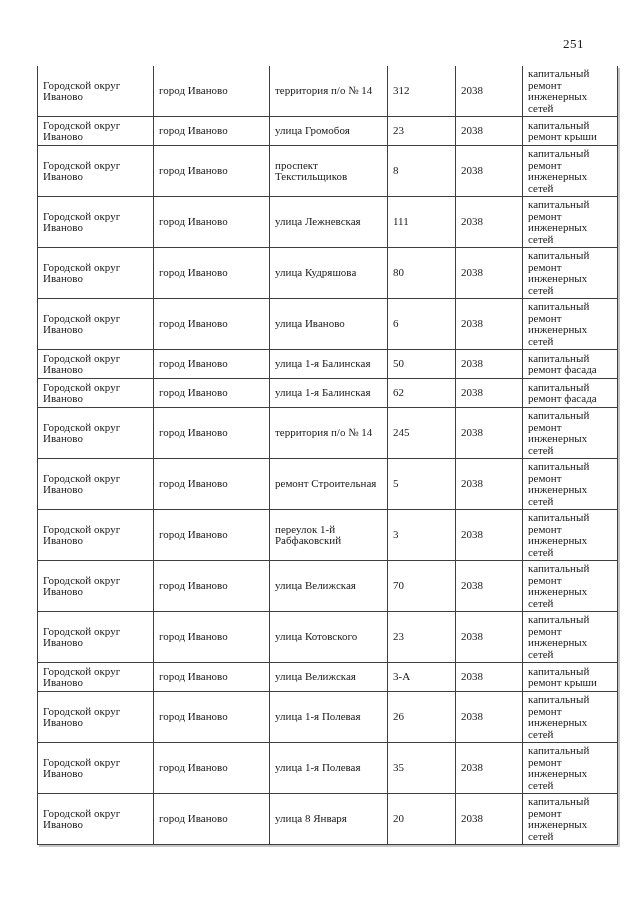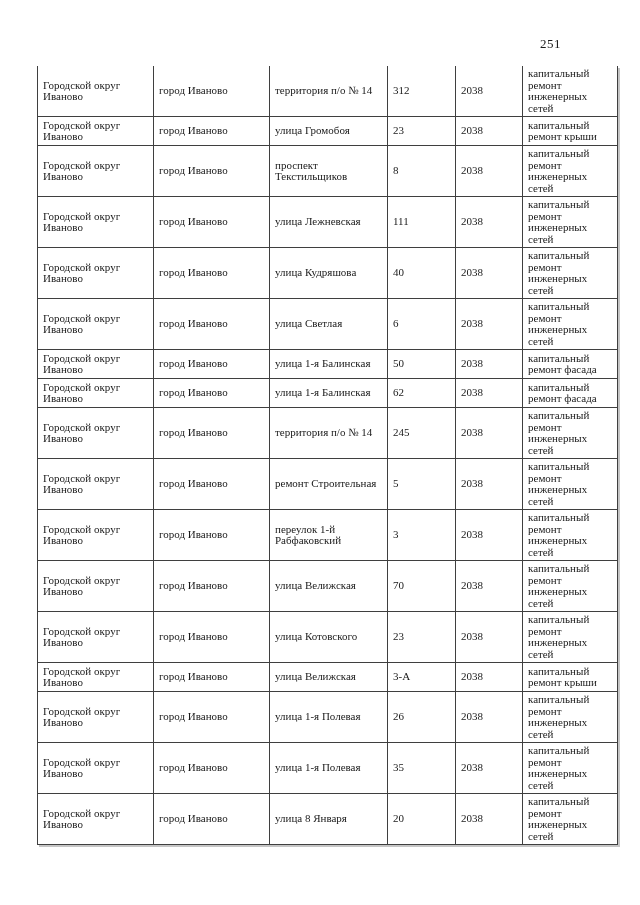--- a/index.html
+++ b/index.html
@@ -13,21 +13,21 @@
     height: 905px;
     overflow: hidden;
     font-family: "Liberation Serif", "DejaVu Serif", serif;
     color: #1a1a1a;
   }
   .page-number {
     position: absolute;
     top: 36px;
     left: 540px;
     width: 44px;
-    text-align: left;
+    text-align: right;
     font-size: 13px;
     letter-spacing: 0.5px;
   }
   table.repairs {
     position: absolute;
     top: 66px;
     left: 37px;
     width: 580px;
     border-collapse: collapse;
     table-layout: fixed;
@@ -105,28 +105,28 @@
           <td class="c-city">город Иваново</td>
           <td class="c-street">улица Лежневская</td>
           <td class="c-house">111</td>
           <td class="c-year">2038</td>
           <td class="c-work">капитальный ремонт инженерных сетей</td>
         </tr>
         <tr>
           <td class="c-district">Городской округ Иваново</td>
           <td class="c-city">город Иваново</td>
           <td class="c-street">улица Кудряшова</td>
-          <td class="c-house">40</td>
-          <td class="c-year">2038</td>
-          <td class="c-work">капитальный ремонт инженерных сетей</td>
-        </tr>
-        <tr>
-          <td class="c-district">Городской округ Иваново</td>
-          <td class="c-city">город Иваново</td>
-          <td class="c-street">улица Светлая</td>
+          <td class="c-house">80</td>
+          <td class="c-year">2038</td>
+          <td class="c-work">капитальный ремонт инженерных сетей</td>
+        </tr>
+        <tr>
+          <td class="c-district">Городской округ Иваново</td>
+          <td class="c-city">город Иваново</td>
+          <td class="c-street">улица Иваново</td>
           <td class="c-house">6</td>
           <td class="c-year">2038</td>
           <td class="c-work">капитальный ремонт инженерных сетей</td>
         </tr>
         <tr>
           <td class="c-district">Городской округ Иваново</td>
           <td class="c-city">город Иваново</td>
           <td class="c-street">улица 1-я Балинская</td>
           <td class="c-house">50</td>
           <td class="c-year">2038</td>

